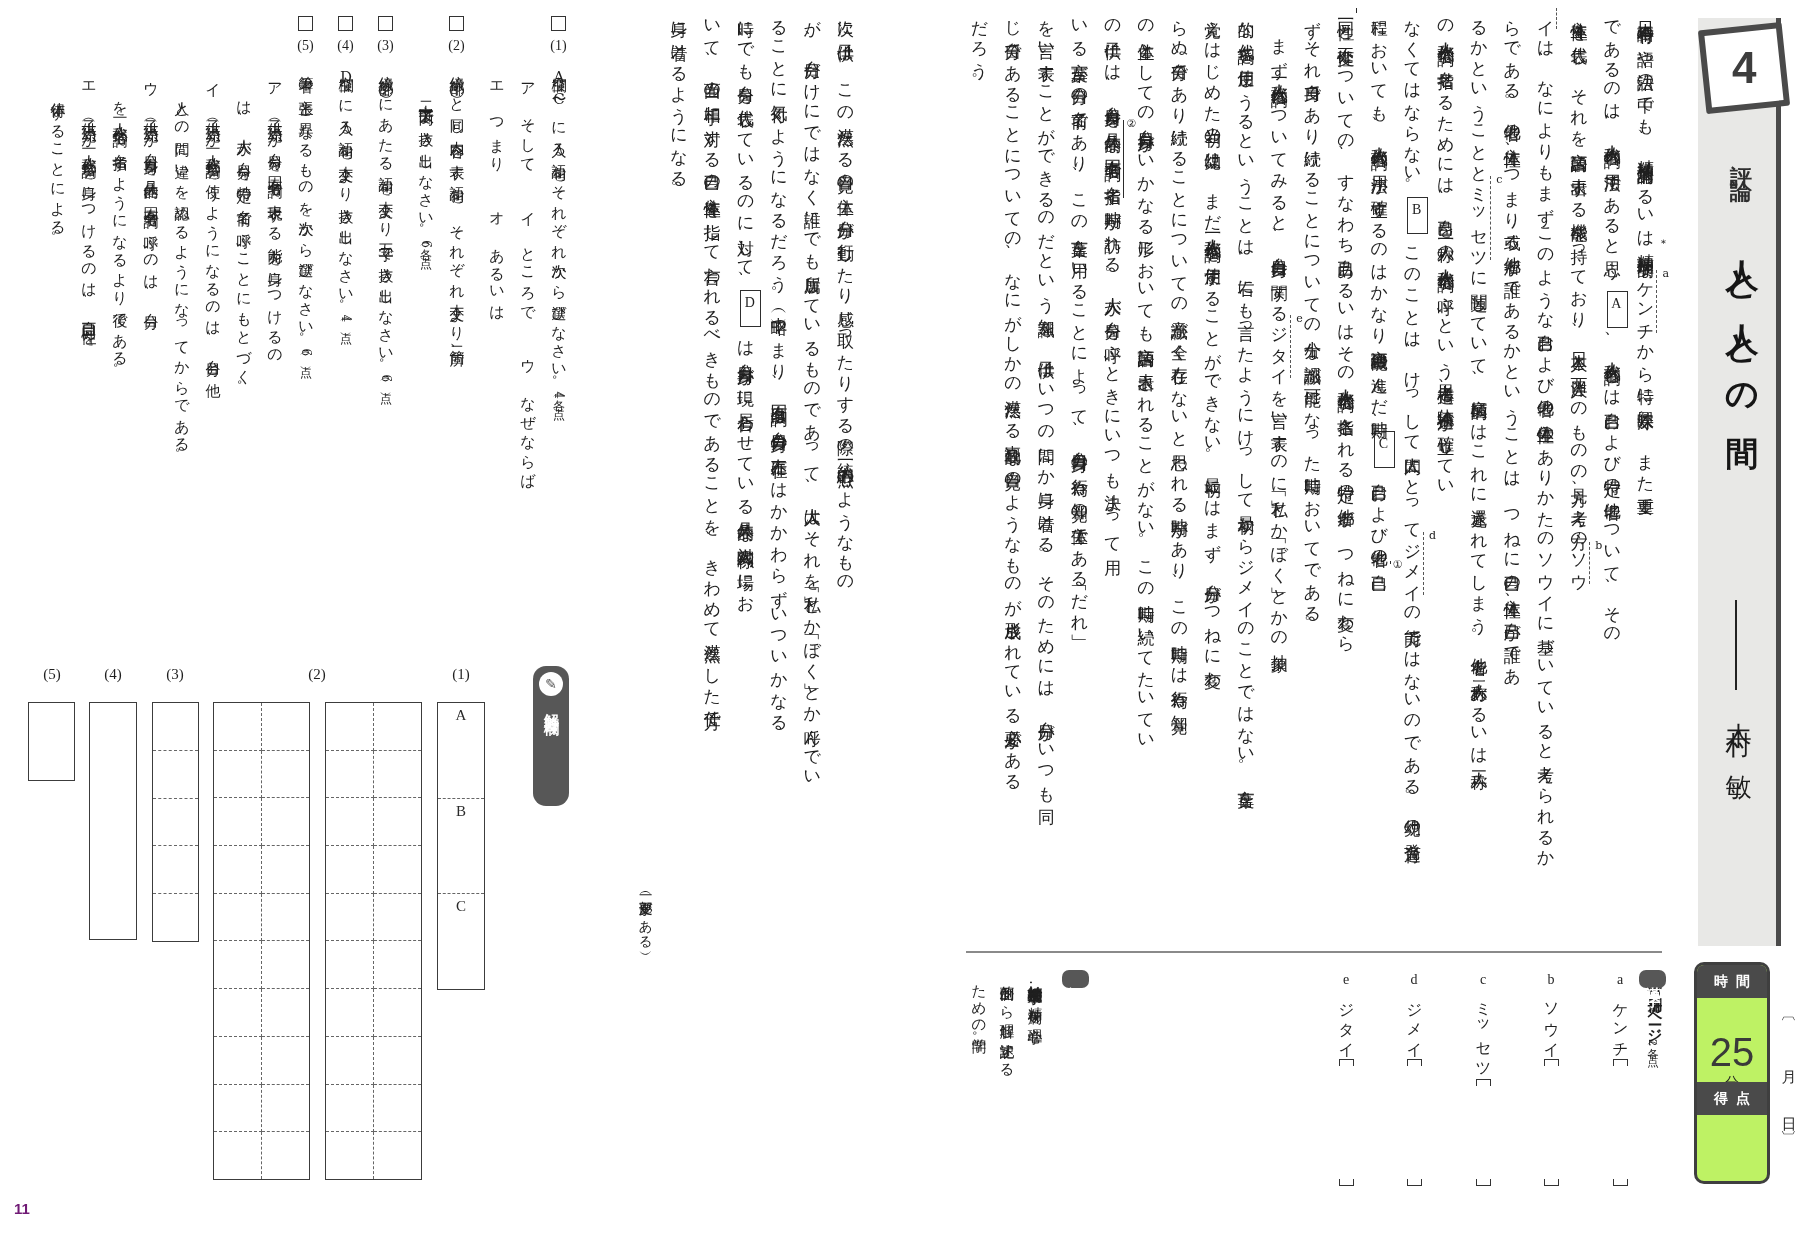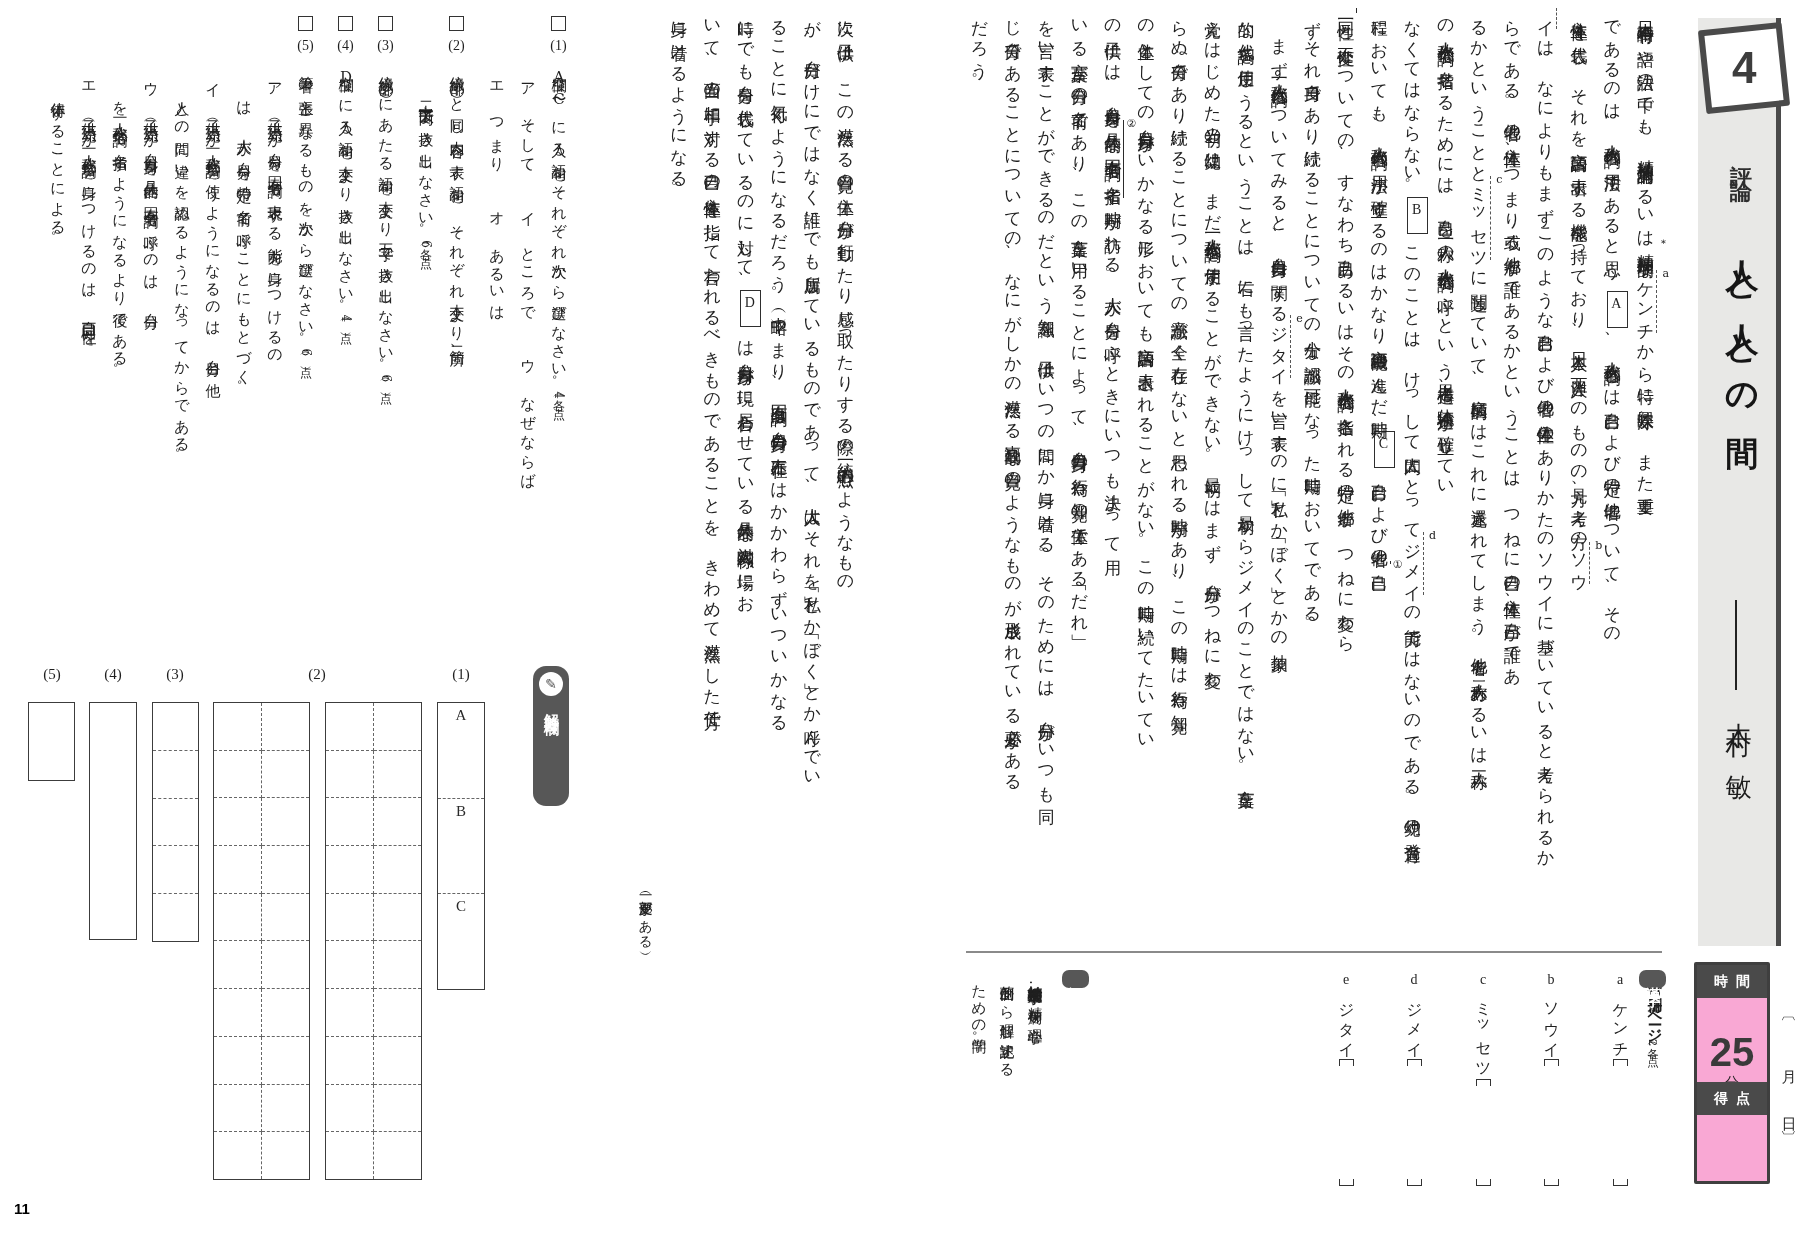--- a/index.html
+++ b/index.html
@@ -63,47 +63,47 @@
   #lesson-badge{left:1702px;top:26px;width:72px;height:72px;background:#fff;border:6px solid #4a4a4a;
                 transform:rotate(-6deg);display:flex;align-items:center;justify-content:center;border-radius:3px;}
   #lesson-badge span{font-family:"Liberation Sans","DejaVu Sans",sans-serif;font-weight:bold;font-size:44px;color:#3d3d3d;transform:rotate(6deg);}
   #genre{left:1726px;top:148px;font-family:"Liberation Sans","DejaVu Sans",sans-serif;font-weight:bold;
          font-size:22px;letter-spacing:14px;color:#2e2e2e;}
   #main-title{left:1719px;top:234px;font-weight:bold;font-size:33px;letter-spacing:13px;color:#161616;}
   #title-dash{left:1735px;top:600px;width:2px;height:90px;background:#222;}
   #author{left:1722px;top:702px;font-size:26px;letter-spacing:9px;color:#1c1c1c;}
 
   
-  #info-box{left:1694px;top:962px;width:76px;height:222px;border:3px solid #3f3f3f;border-radius:2px;
-            background:#f9a8d4;overflow:hidden;display:flex;flex-direction:column;box-sizing:border-box;}
+  #info-box{left:1694px;top:962px;width:76px;height:222px;border:3px solid #3f3f3f;border-radius:10px;
+            background:#bef264;overflow:hidden;display:flex;flex-direction:column;box-sizing:border-box;}
   .info-head{background:#4a4a4a;color:#fff;font-family:"Liberation Sans","DejaVu Sans",sans-serif;
              font-weight:bold;font-size:14px;letter-spacing:8px;display:flex;align-items:center;
              justify-content:center;height:33px;flex:none;padding-left:8px;box-sizing:border-box;}
   .info-value{flex:none;height:84px;display:flex;flex-direction:column;align-items:center;justify-content:center;}
-  .info-value .num{font-family:"Liberation Sans","DejaVu Sans",sans-serif;font-weight:bold;font-size:40px;color:#3a3a3a;line-height:40px;margin-top:44px;}
+  .info-value .num{font-family:"Liberation Sans","DejaVu Sans",sans-serif;font-weight:normal;font-size:40px;color:#3a3a3a;line-height:40px;margin-top:44px;}
   .info-value .unit{font-size:14px;margin-top:2px;}
   #ans-ref{left:1645px;top:966px;font-family:"Liberation Sans","DejaVu Sans",sans-serif;font-weight:bold;
            font-size:14.5px;letter-spacing:1.5px;color:#1d1d1d;}
   #date-note{left:1779px;top:1012px;font-size:15px;letter-spacing:16px;color:#2a2a2a;}
 
   
   #rule-right{left:966px;top:951px;width:696px;height:1.6px;background:#8a8a8a;}
   #kanji-badge{left:1639px;top:970px;width:27px;}
   #kanji-points{left:1645px;top:1038px;font-size:11.5px;letter-spacing:0.5px;}
   .kanji-entry{top:972px;width:40px;height:214px;display:flex;flex-direction:column;align-items:center;}
   .klbl{font-family:"Liberation Serif",serif;font-size:14px;line-height:16px;flex:none;}
   .kword{writing-mode:vertical-rl;text-orientation:upright;font-size:15.5px;letter-spacing:2px;margin-top:4px;flex:none;}
   .kbr{width:15px;height:7px;border:1.5px solid #333;box-sizing:border-box;flex:none;}
   .kbr.open{border-bottom:none;margin-top:8px;}
   .kbr.close{border-top:none;margin-top:auto;}
   #goku-badge{left:1062px;top:970px;width:27px;}
   #goku-cols{left:963px;top:974px;width:86px;display:flex;flex-direction:row-reverse;}
   .goku-col{writing-mode:vertical-rl;text-orientation:mixed;width:28px;font-size:14.5px;letter-spacing:1.1px;line-height:28px;}
 
-  .pagenum{font-family:"Liberation Sans","DejaVu Sans",sans-serif;font-weight:bold;font-size:15px;color:#000000;text-align:center;}
+  .pagenum{font-family:"Liberation Sans","DejaVu Sans",sans-serif;font-weight:bold;font-size:15px;color:#701a75;text-align:center;}
   #pn-left{left:14px;top:1200px;}
   #pn-right{left:1754px;top:1252px;}
 </style>
 </head>
 <body>
 
 <div id="canvas">
 
   <div class="abs" id="band"></div>
   <div class="abs" id="lesson-badge">

